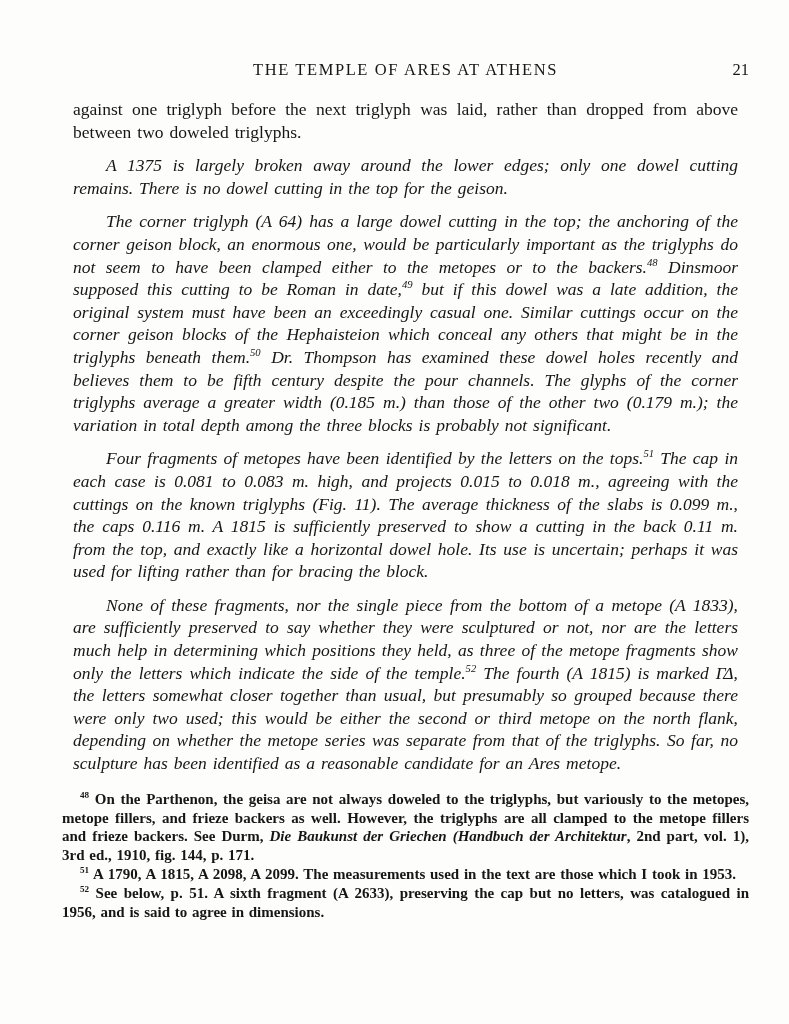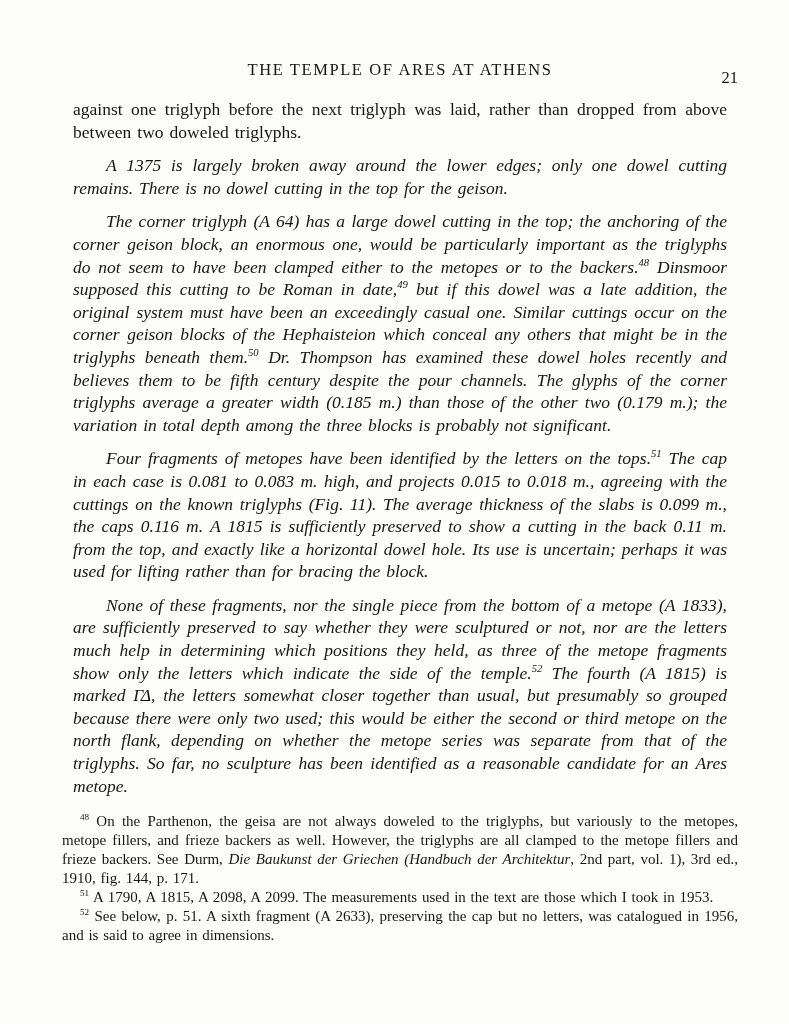--- a/index.html
+++ b/index.html
@@ -8,35 +8,35 @@
     background: #ffffff;
   }
   .page {
     position: relative;
     width: 789px;
     height: 1024px;
     box-sizing: border-box;
     background: #fdfdfc;
     color: #161616;
     font-family: "Liberation Serif", "DejaVu Serif", serif;
-    padding: 60px 51px 0 62px;
+    padding: 60px 40px 0 62px;
     overflow: hidden;
   }
   .running-header {
     position: relative;
     height: 22px;
     text-align: center;
     font-size: 16.5px;
     letter-spacing: 1.6px;
     white-space: nowrap;
   }
   .running-header .pagenum {
     position: absolute;
     right: 0;
-    top: 8px;
+    top: 0;
     letter-spacing: 0;
   }
   .body-text {
     margin-top: 16px;
     font-size: 17.5px;
     line-height: 22.6px;
     text-align: justify;
     word-spacing: 1.6px;
   }
   p.para {
@@ -52,20 +52,21 @@
     line-height: 0;
     vertical-align: super;
     letter-spacing: 0;
   }
   .footnotes {
     margin-top: 15px;
     font-size: 15px;
     line-height: 18.9px;
     text-align: justify;
     word-spacing: 1px;
+    font-weight: bold;
   }
   p.footnote {
     margin: 0;
     padding: 0;
     text-indent: 18px;
   }
   i { font-style: italic; }
 </style>
 </head>
 <body>

